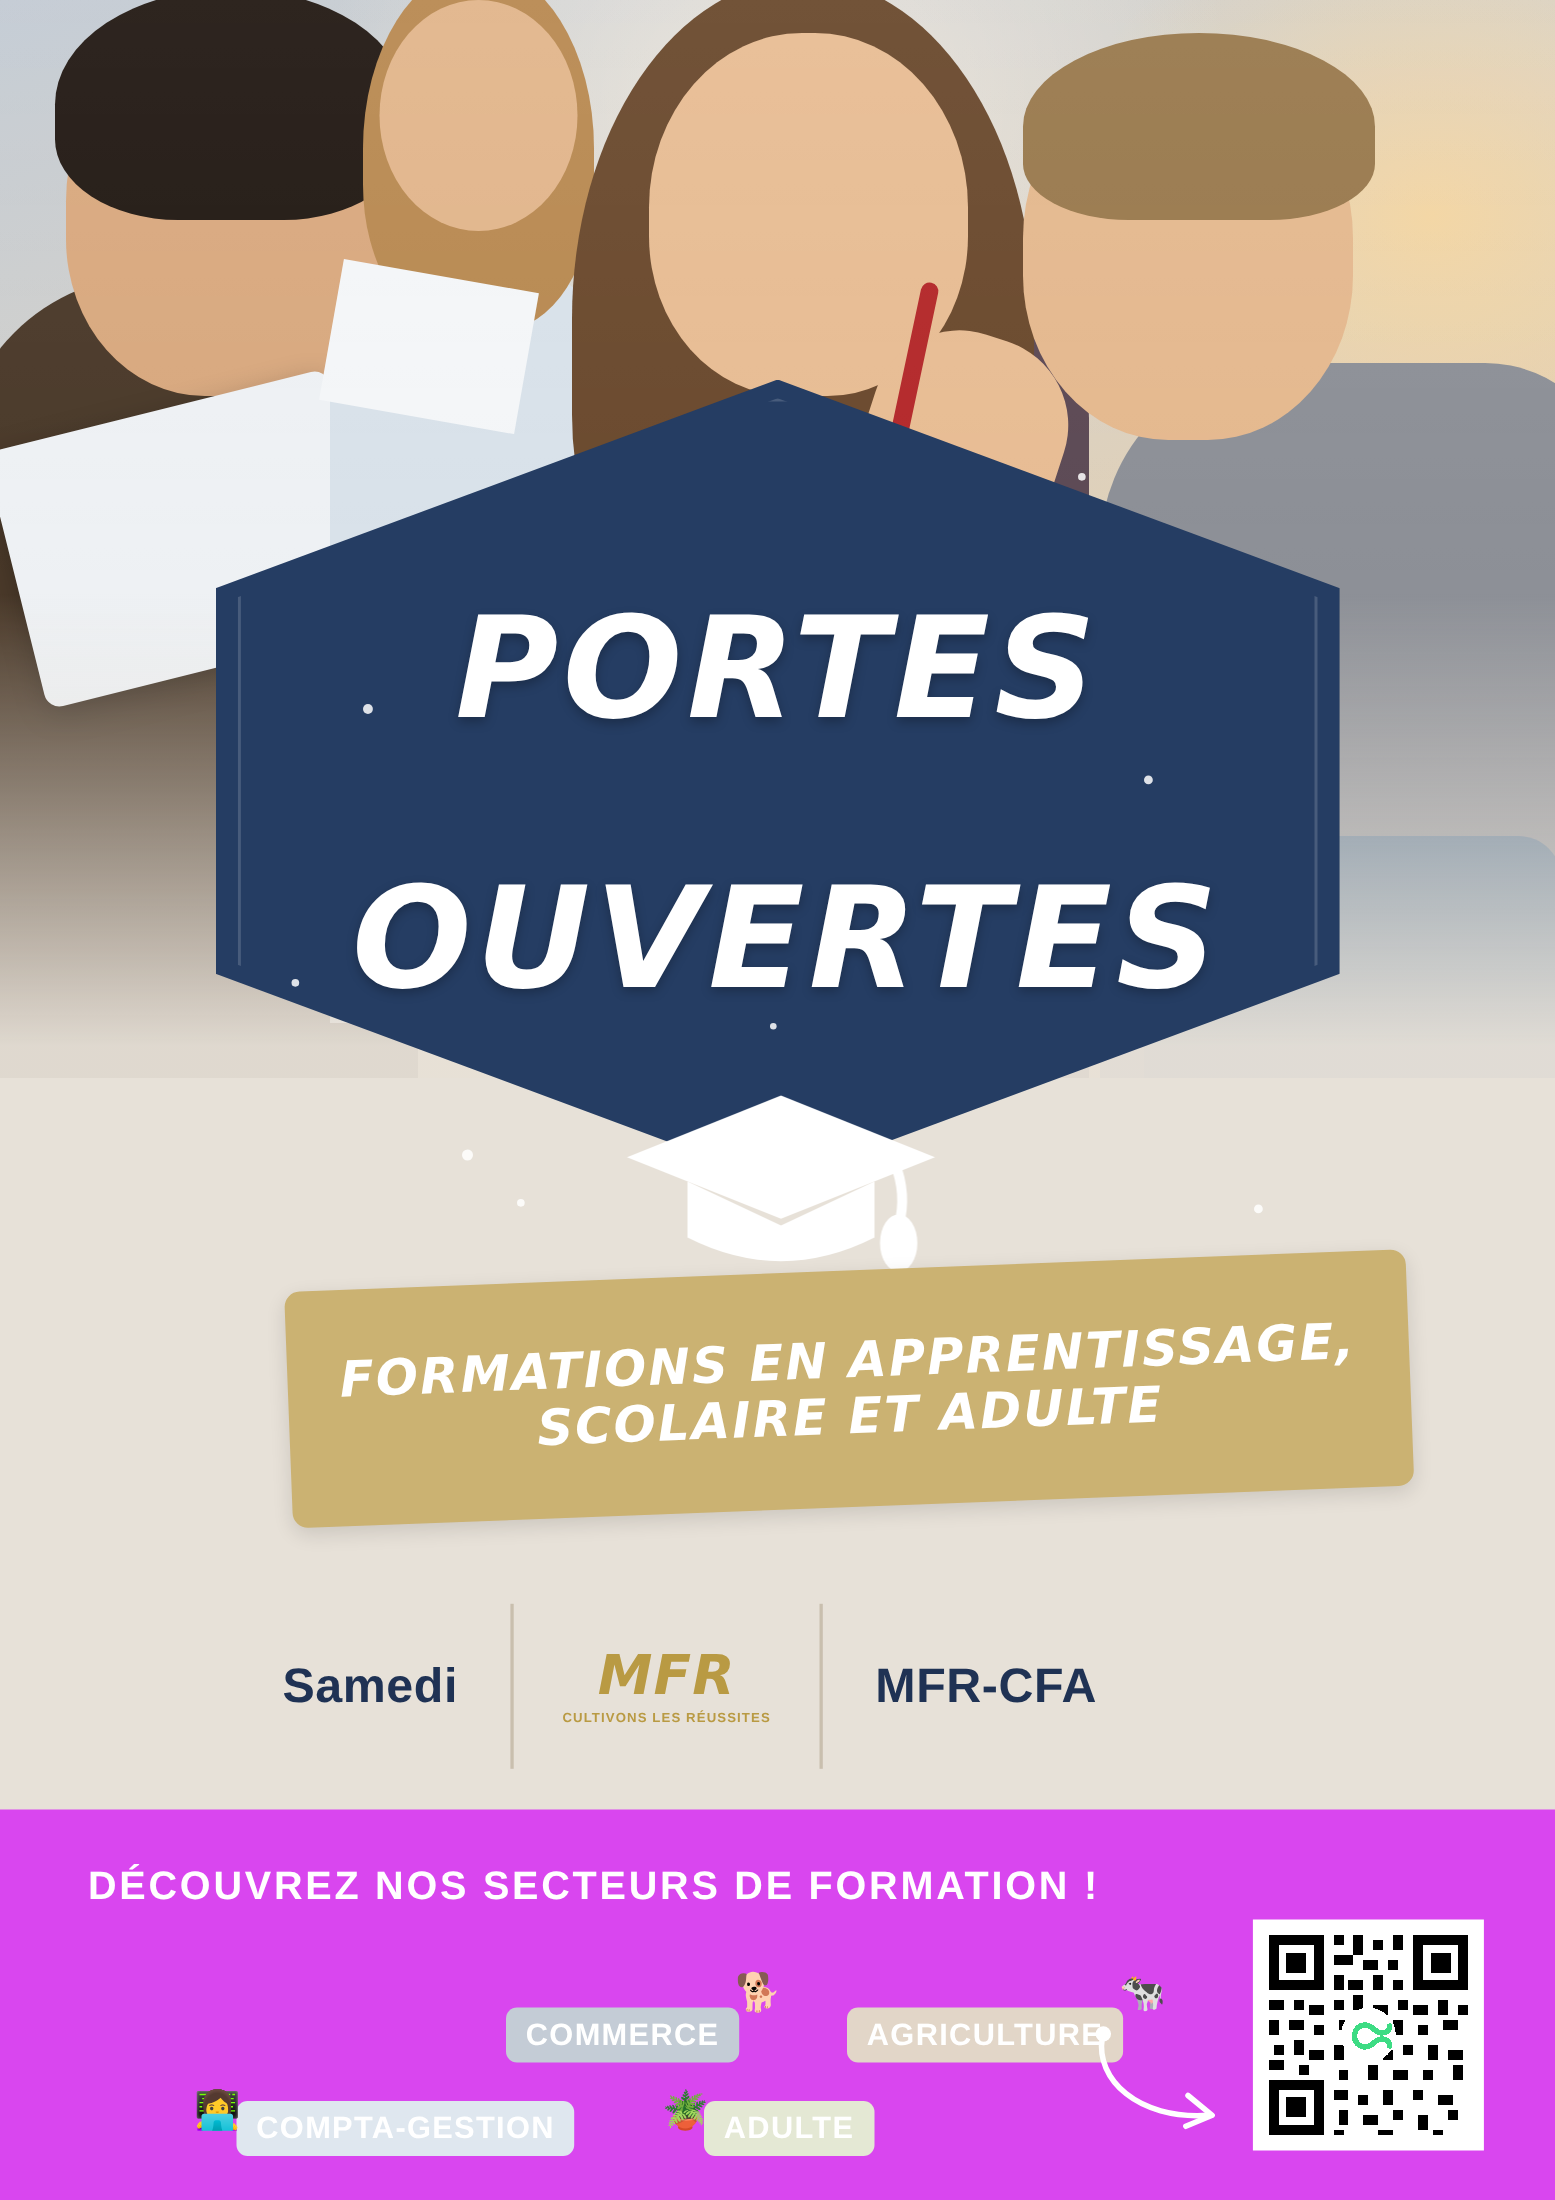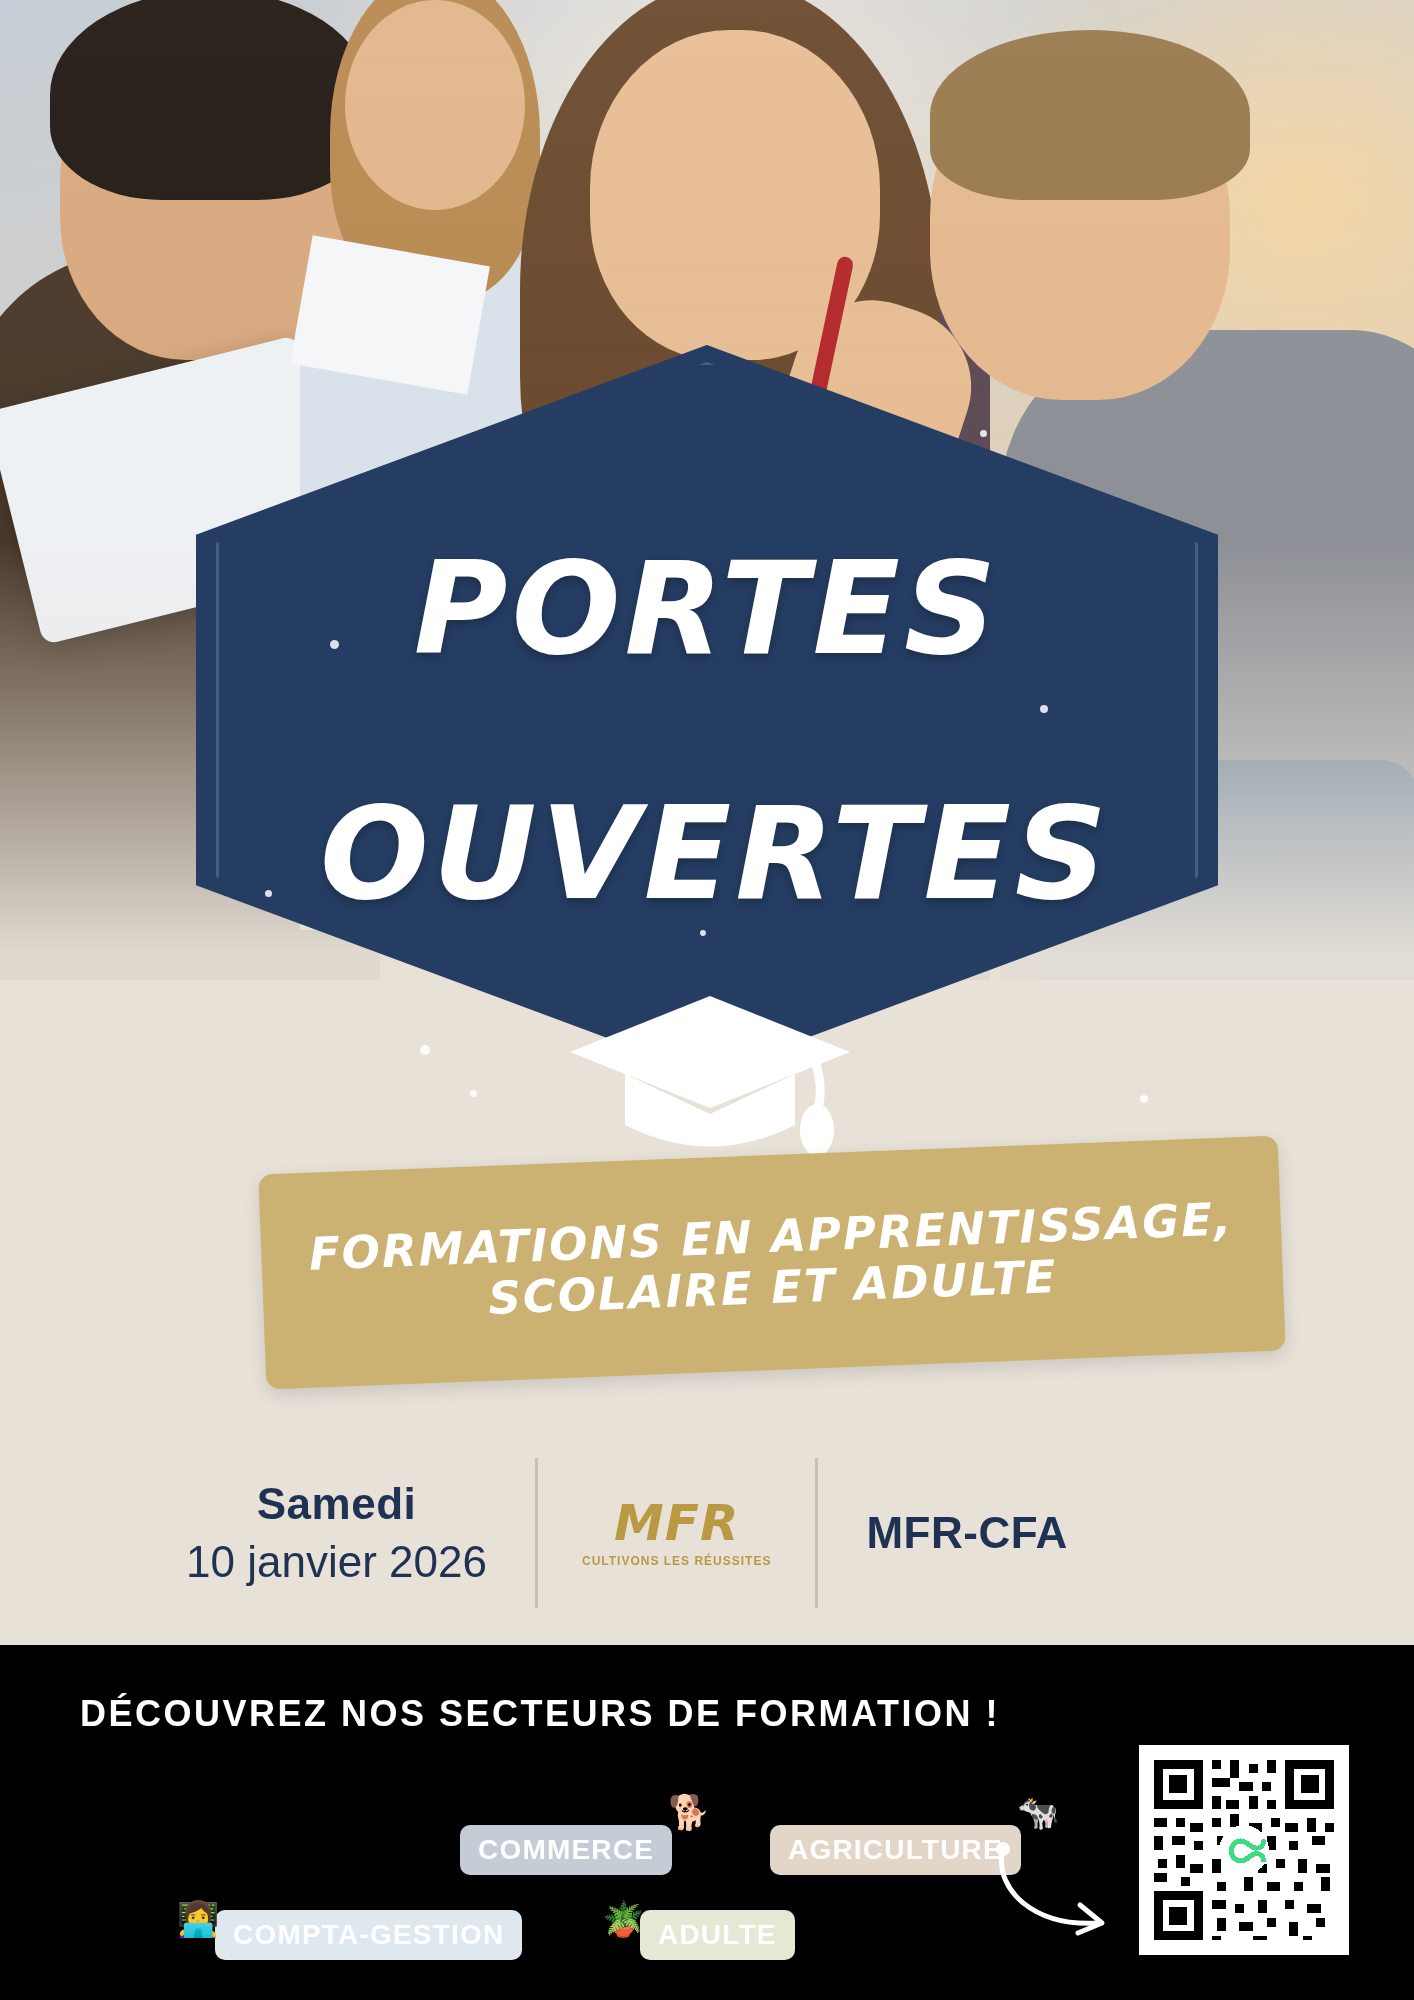--- a/index.html
+++ b/index.html
@@ -173,21 +173,21 @@
     font-weight: bold;
     letter-spacing: 1px;
     color: #b99a43;
   }
 
   
   .footer {
     position: absolute;
     left: 0; top: 1645px;
     width: 1414px; height: 355px;
-    background: #000000;
+    background: #d946ef;
   }
   .footer-title {
     position: absolute;
     left: 80px; top: 48px;
     color: #ffffff;
     font-size: 36px;
     font-weight: bold;
     letter-spacing: 2.5px;
   }
   .chips {
@@ -296,21 +296,20 @@
 
   <div class="ribbon"></div>
   <div class="ribbon-text">
     <div>FORMATIONS EN APPRENTISSAGE,</div>
     <div>SCOLAIRE ET ADULTE</div>
   </div>
 
   <div class="infobar">
     <div class="info-cell">
       <div class="line1">Samedi</div>
-      <div class="line2">10 janvier 2026</div>
     </div>
 
     <div class="vsep"></div>
 
     <div class="mfr-logo">
       <div class="mfr-word">MFR</div>
       <div class="mfr-sub">CULTIVONS LES RÉUSSITES</div>
     </div>
 
     <div class="vsep"></div>

